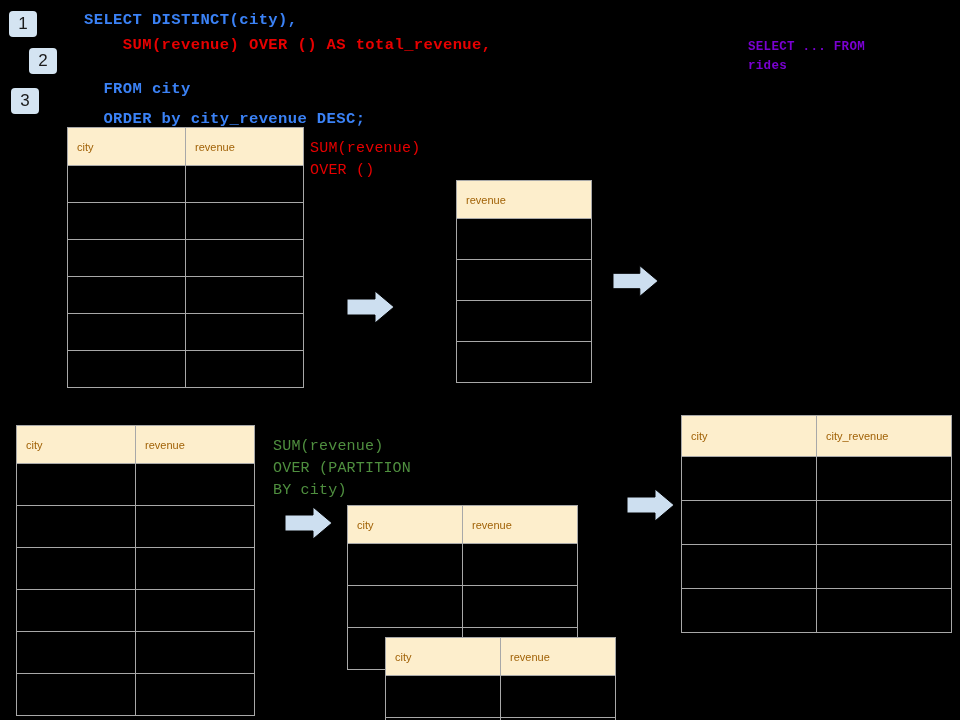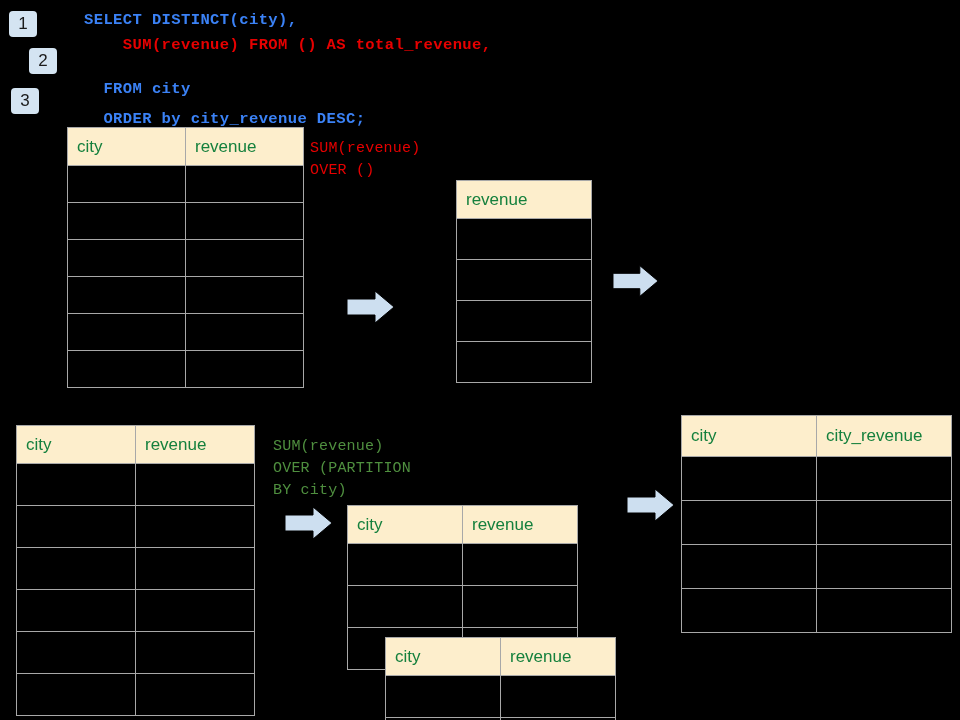--- a/index.html
+++ b/index.html
@@ -72,23 +72,23 @@
     table-layout: fixed;
     background: #000000;
   }
   .tbl td {
     border: 1px solid #a8a8a8;
     padding: 0;
     background: #000000;
   }
   .tbl td.hd {
     background: #fdeecc;
-    color: #15803d;
+    color: #a16207;
     font-family: "Liberation Sans", sans-serif;
-    font-size: 17px;
+    font-size: 11px;
     padding: 0 0 0 9px;
     border: 1px solid #a8a8a8;
     white-space: nowrap;
   }
 
   
   .arrow {
     position: absolute;
     display: block;
   }
@@ -96,24 +96,26 @@
 </head>
 <body>
 
 <div id="stage">
 
   <div class="badge" style="left:9px; top:11px;">1</div>
   <div class="badge" style="left:29px; top:48px;">2</div>
   <div class="badge" style="left:11px; top:88px;">3</div>
 
   <div class="code c-purple" style="left:84px; top:11px;">SELECT DISTINCT(city),</div>
-  <div class="code c-red" style="left:84px; top:36px;">    SUM(revenue) FROM () AS total_revenue,</div>
+  <div class="code c-red" style="left:84px; top:36px;">    SUM(revenue) OVER () AS total_revenue,</div>
   <div class="code c-purple" style="left:84px; top:80px;">  FROM city</div>
   <div class="code c-purple" style="left:84px; top:110px;">  ORDER by city_revenue DESC;</div>
 
+  <div class="sidenote" style="left:748px; top:38px;">SELECT ... FROM
+rides</div>
 
   <div class="annot c-red" style="left:310px; top:138px;">SUM(revenue)
 OVER ()</div>
   <div class="annot c-green" style="left:273px; top:436px;">SUM(revenue)
 OVER (PARTITION
 BY city)</div>
 
   <table class="tbl" style="left:67px; top:127px; width:236px;">
     <colgroup>
         <col style="width:118px">

